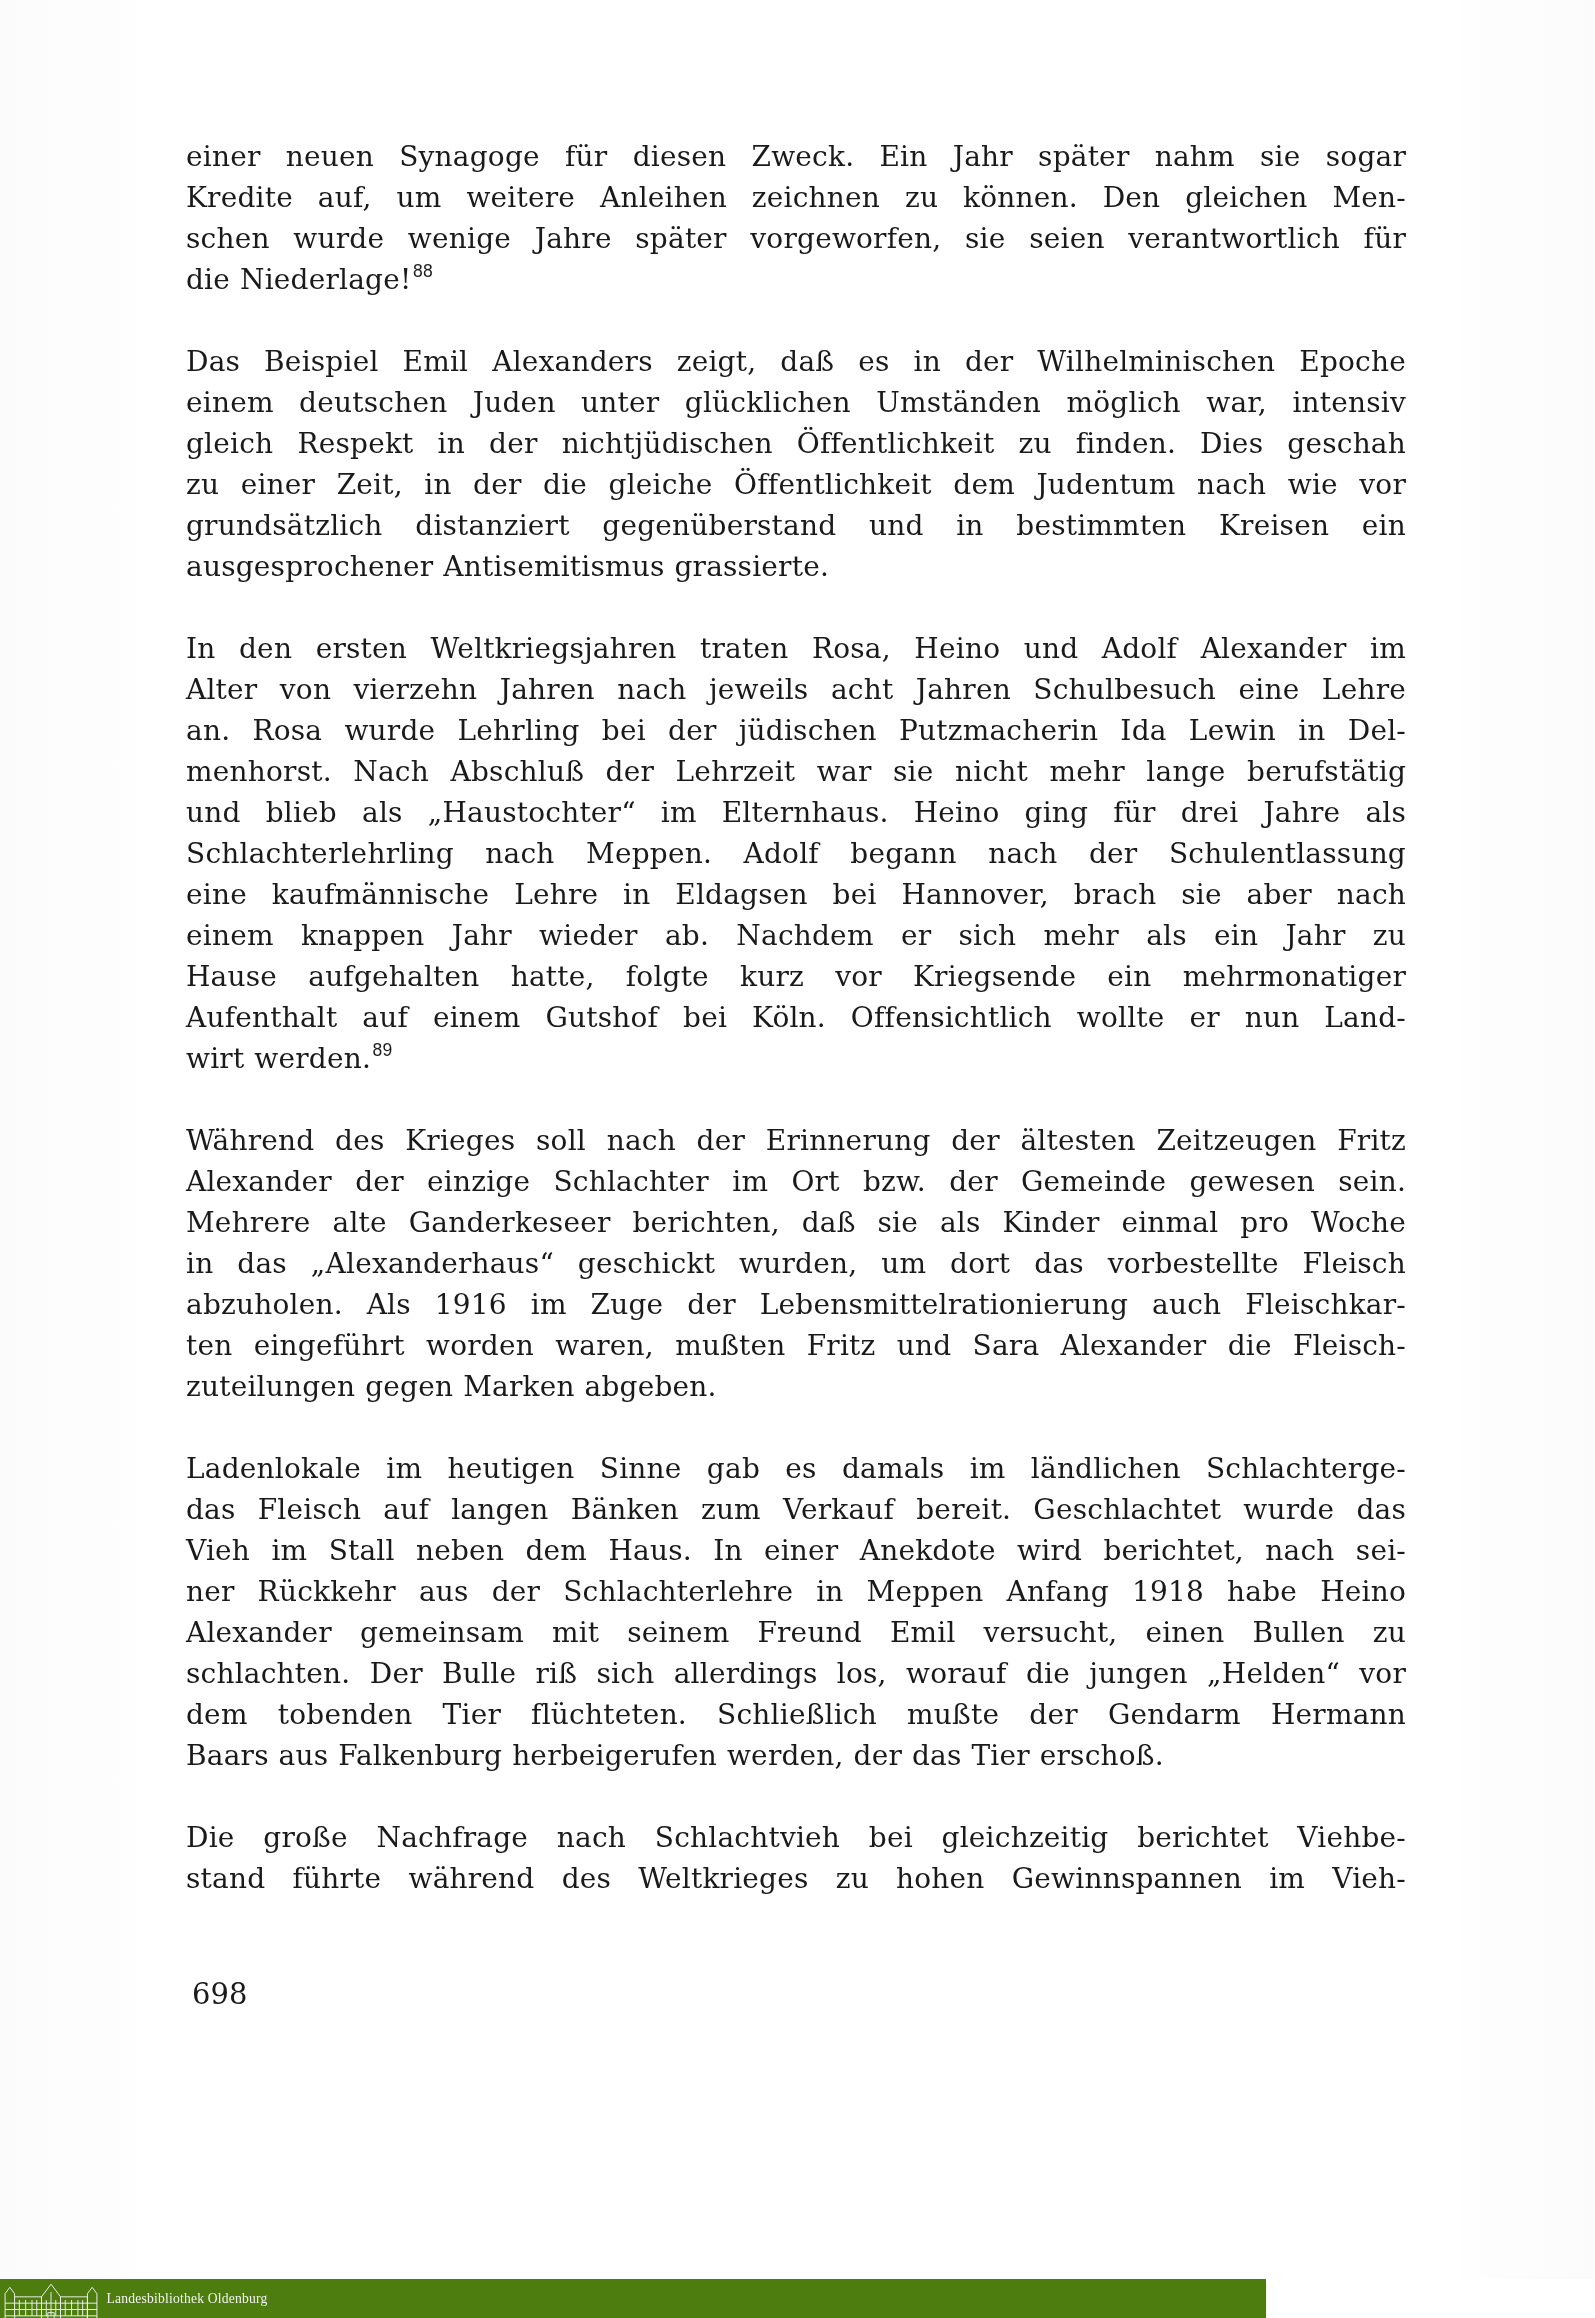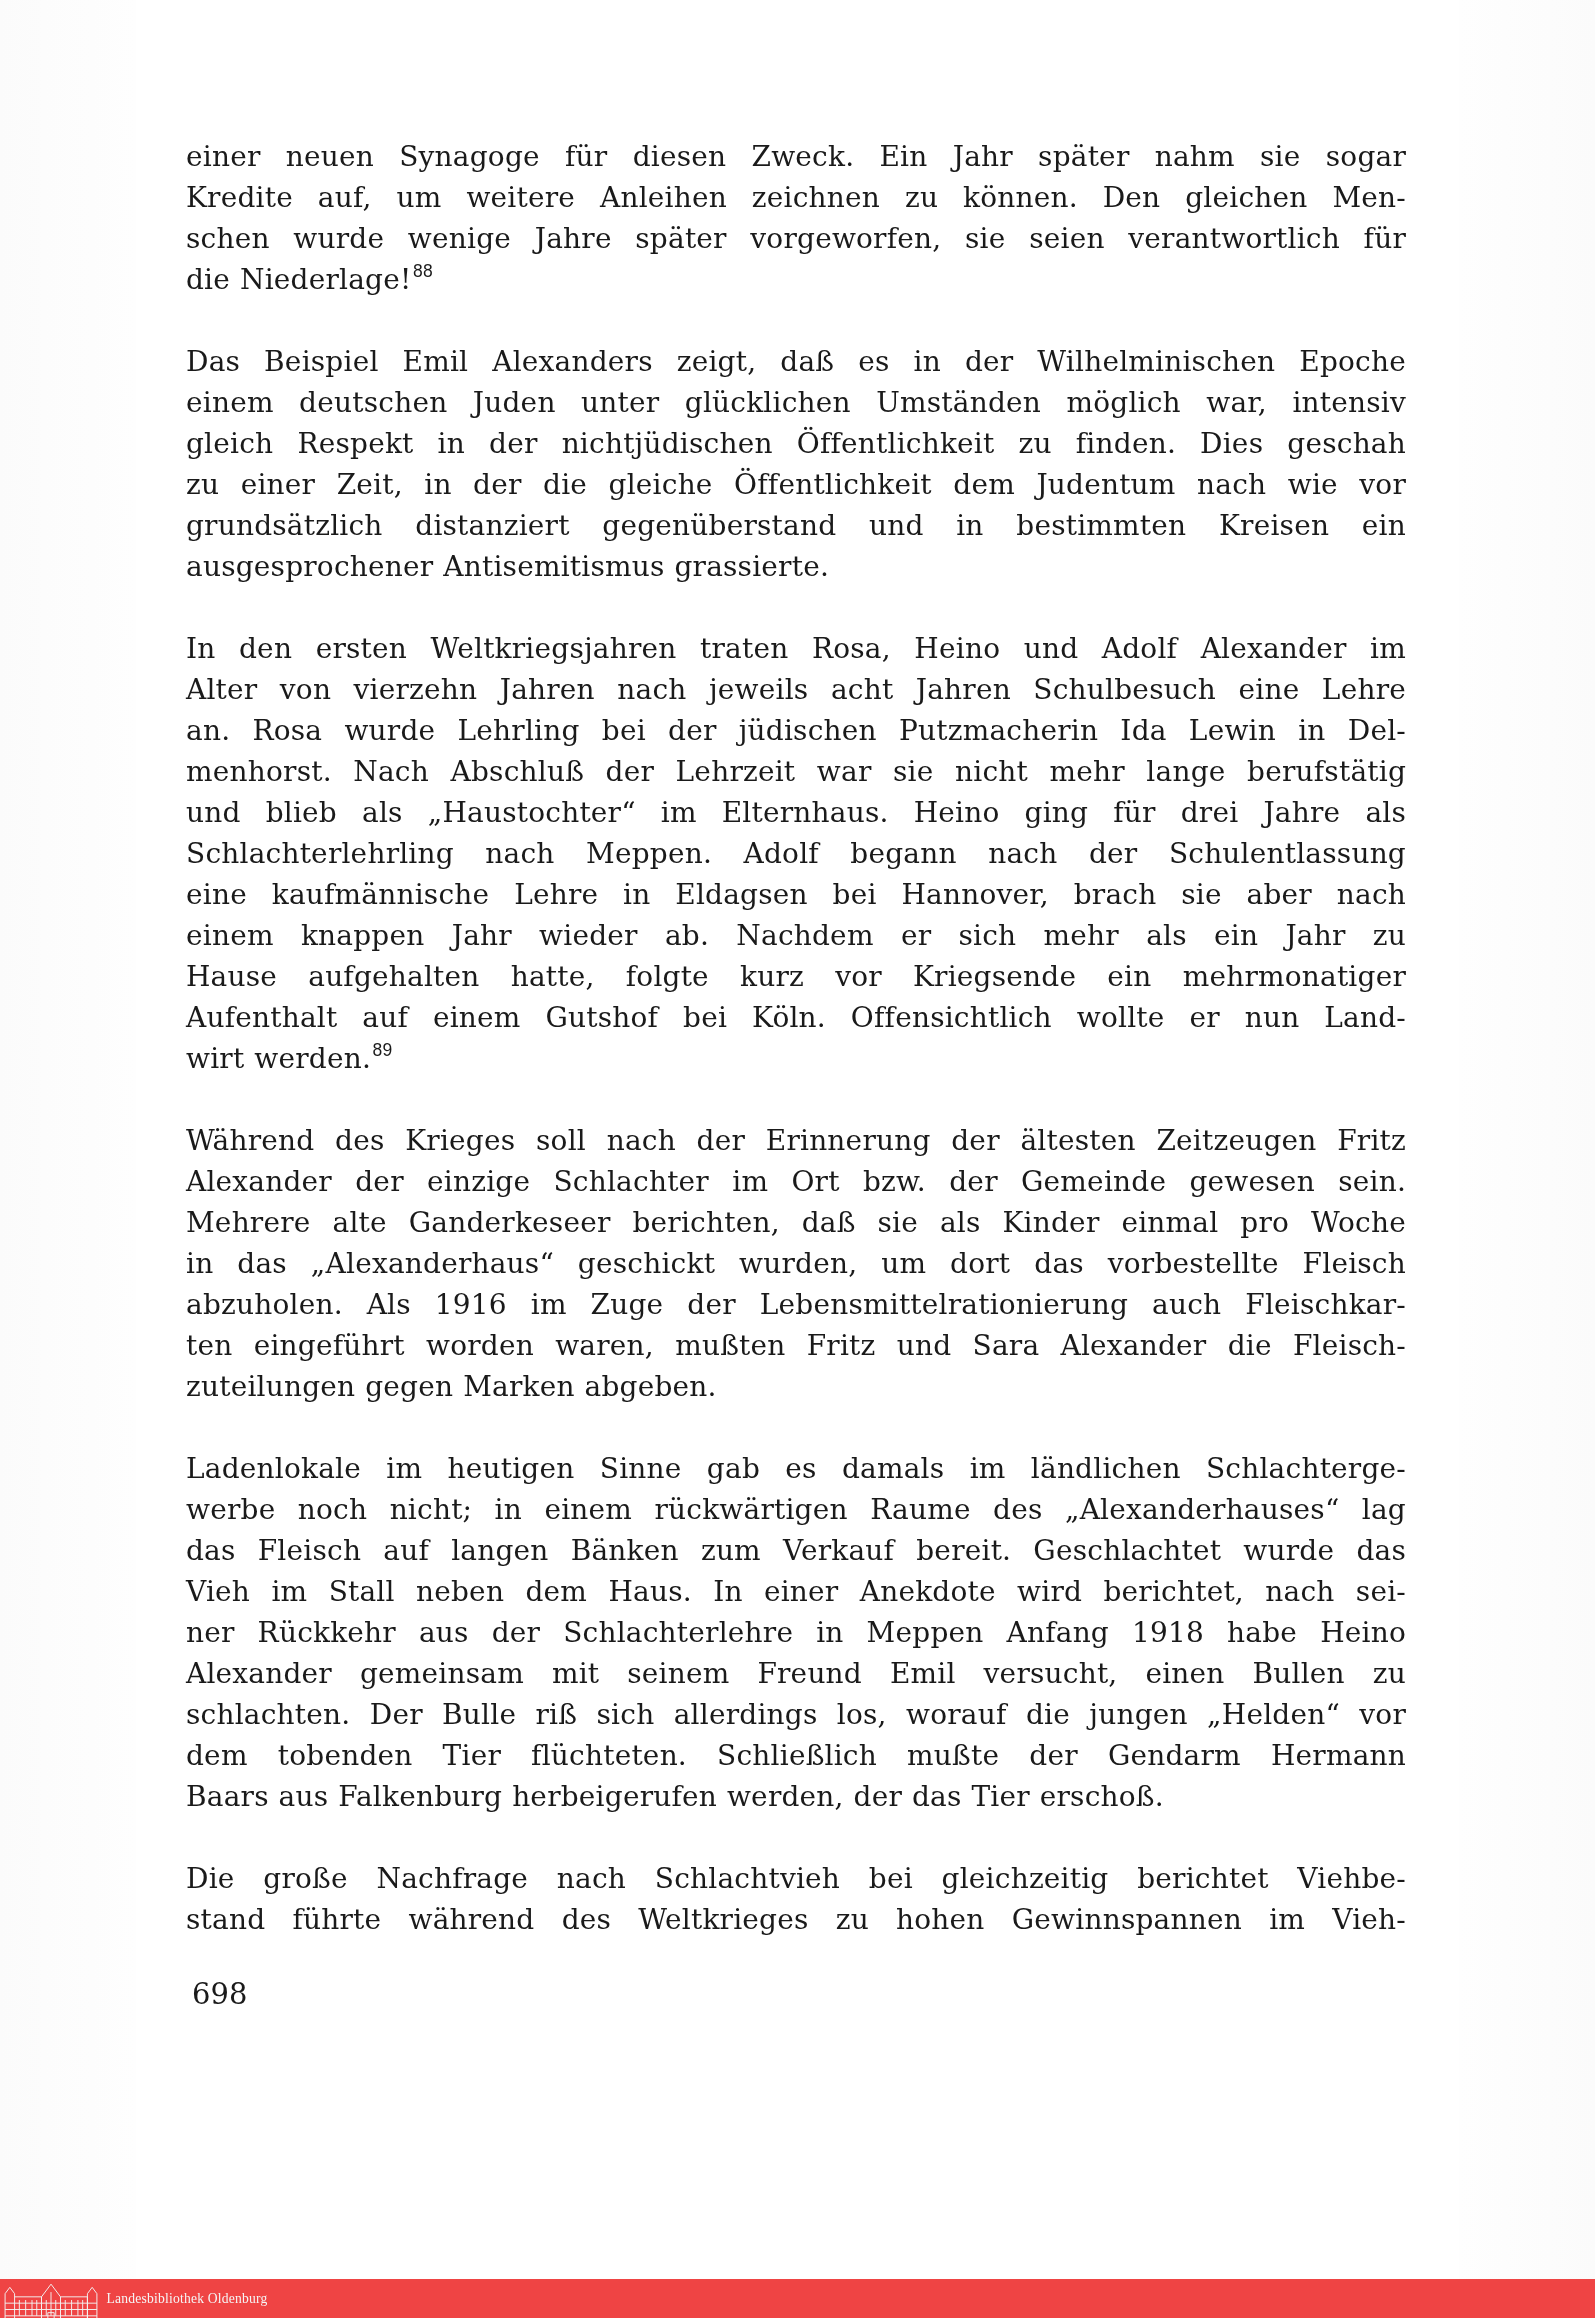--- a/index.html
+++ b/index.html
@@ -58,22 +58,22 @@
     .page-number {
       position: absolute;
       left: 192px;
       top: 1974px;
       font-size: 29px;
       line-height: 41px;
     }
     .footer-bar {
       position: absolute;
       left: 0; top: 2279px;
-      width: 1595px; height: 40px;
-      background: #ef4444;
+      width: 1266px; height: 40px;
+      background: #4d7c0f;
       display: flex; align-items: center;
     }
     .footer-logo {
       width: 97px; height: 40px;
       margin-left: 3.2px;
       display: flex; align-items: flex-end;
     }
     .footer-name {
       font-family: "Liberation Serif", serif;
       font-size: 13.6px;
@@ -125,21 +125,20 @@
     <span class="line">Alexander der einzige Schlachter im Ort bzw. der Gemeinde gewesen sein.</span>
     <span class="line">Mehrere alte Ganderkeseer berichten, daß sie als Kinder einmal pro Woche</span>
     <span class="line">in das „Alexanderhaus“ geschickt wurden, um dort das vorbestellte Fleisch</span>
     <span class="line">abzuholen. Als 1916 im Zuge der Lebensmittelrationierung auch Fleischkar-</span>
     <span class="line">ten eingeführt worden waren, mußten Fritz und Sara Alexander die Fleisch-</span>
     <span class="line last">zuteilungen gegen Marken abgeben.</span>
   </p>
 
   <p class="para">
     <span class="line">Ladenlokale im heutigen Sinne gab es damals im ländlichen Schlachterge-</span>
-    <span class="line">werbe noch nicht; in einem rückwärtigen Raume des „Alexanderhauses“ lag</span>
     <span class="line">das Fleisch auf langen Bänken zum Verkauf bereit. Geschlachtet wurde das</span>
     <span class="line">Vieh im Stall neben dem Haus. In einer Anekdote wird berichtet, nach sei-</span>
     <span class="line">ner Rückkehr aus der Schlachterlehre in Meppen Anfang 1918 habe Heino</span>
     <span class="line">Alexander gemeinsam mit seinem Freund Emil versucht, einen Bullen zu</span>
     <span class="line">schlachten. Der Bulle riß sich allerdings los, worauf die jungen „Helden“ vor</span>
     <span class="line">dem tobenden Tier flüchteten. Schließlich mußte der Gendarm Hermann</span>
     <span class="line last">Baars aus Falkenburg herbeigerufen werden, der das Tier erschoß.</span>
   </p>
 
   <p class="para">

